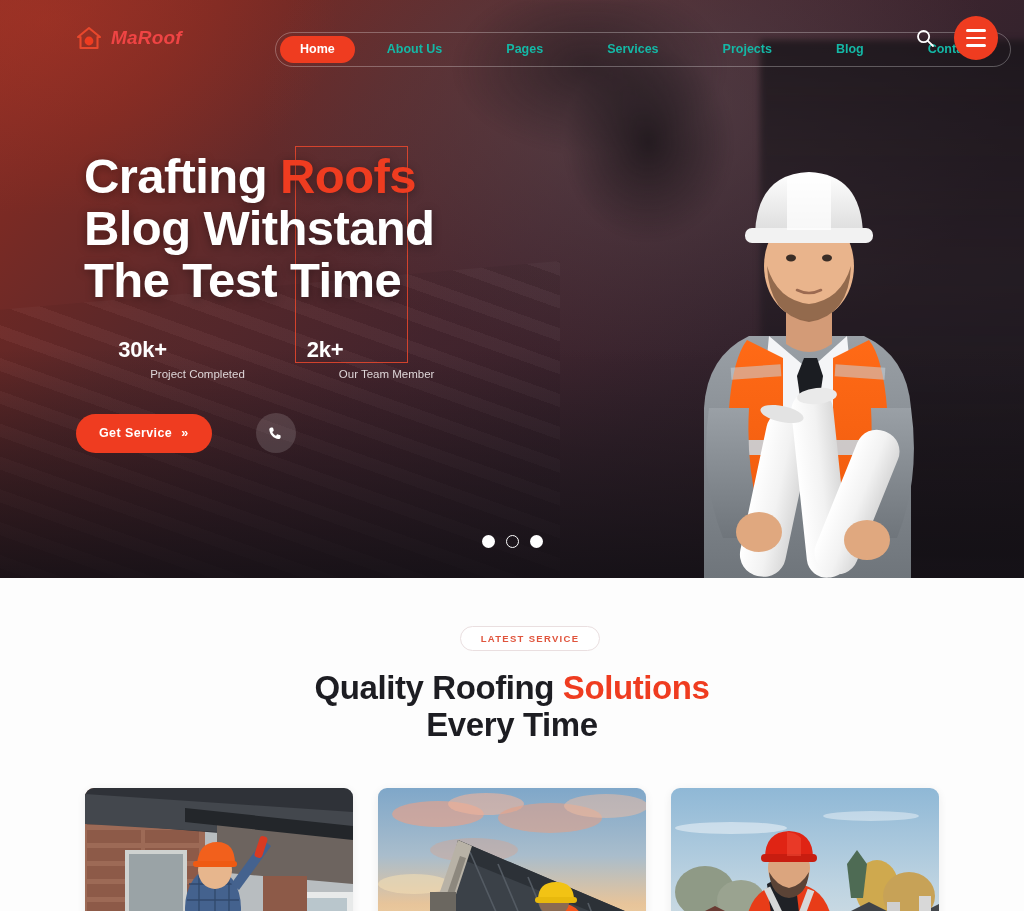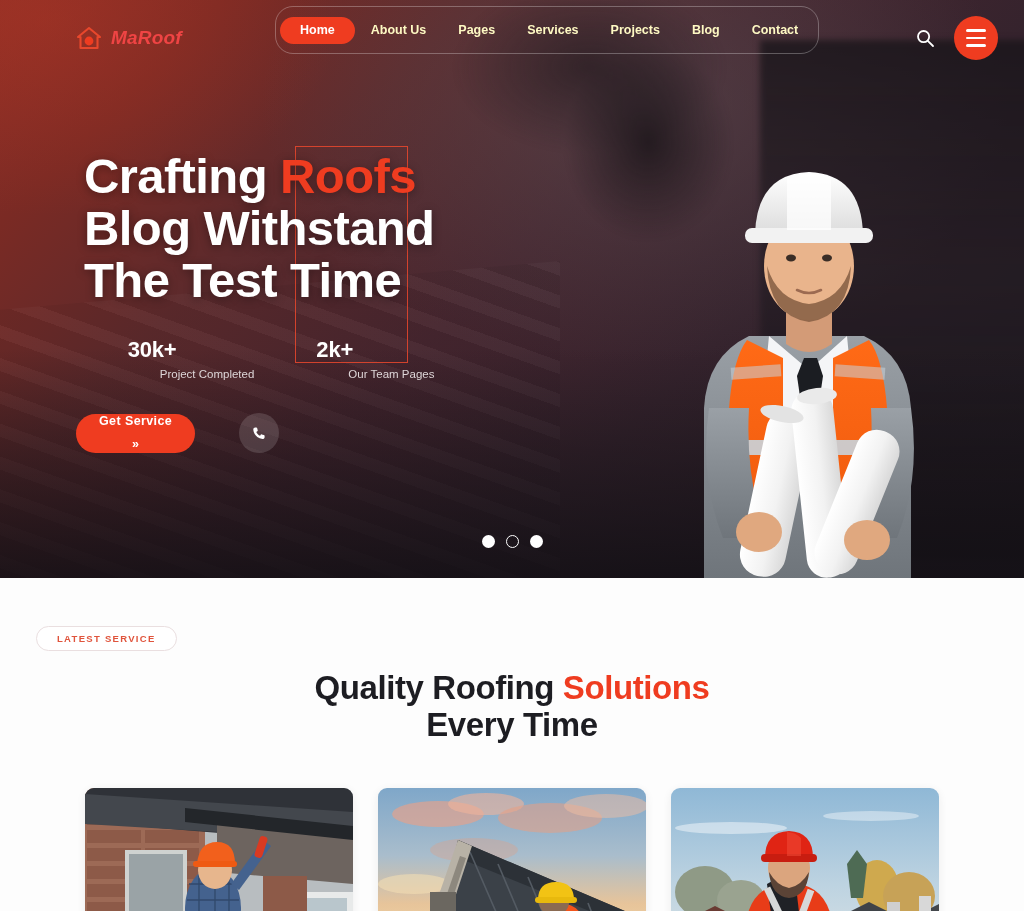--- a/index.html
+++ b/index.html
@@ -65,27 +65,27 @@
   
   .header {
     position:absolute; left:0; top:0; width:1024px; height:76px;
     display:flex; align-items:center; z-index:40;
   }
   .logo { display:flex; align-items:center; gap:9px; margin-left:76px; }
   .logo-mark { width:26px; height:26px; position:relative; }
   .logo-text { color:#ef4444; font-size:19px; font-weight:bold; letter-spacing:.2px;font-style:italic; }
 
   .nav-pill {
-    position:absolute; left:275px; top:6px;
-    height:48px; border:1px solid rgba(255,255,255,.28);
+    position:absolute; left:275px; top:32px;
+    height:35px; border:1px solid rgba(255,255,255,.28);
     border-radius:18px; display:flex; align-items:center; padding:0 4px;
   }
   .nav-item {
-    color:#fef9c3; font-size:12.5px; font-weight:bold;
-    padding:0 16px; height:27px; line-height:27px;
+    color:#14b8a6; font-size:12.5px; font-weight:bold;
+    padding:0 32px; height:27px; line-height:27px;
     border-radius:14px; white-space:nowrap; cursor:pointer;
   }
   .nav-item.active { background:#ef3c20; color:#fff; padding:0 20px; }
 
   .header-right { position:absolute; right:26px; top:16px; display:flex; align-items:center; gap:18px; }
   .search-btn { width:22px; height:22px; cursor:pointer; }
   .burger {
     width:44px; height:44px; border-radius:50%; background:#ef3c20;
     display:flex; flex-direction:column; align-items:center; justify-content:center; gap:5px;
     cursor:pointer;
@@ -109,21 +109,20 @@
   .stat-num { color:#fff; font-size:22px; font-weight:bold; letter-spacing:-.2px; }
   .stat-label { color:#ded6d8; font-size:11.5px; margin-top:5px;padding-left:32px; }
 
   .cta-row { display:flex; align-items:center; margin-top:33px; }
   .btn-service {
     background:#ef3c20; color:#fff; border:none;
     height:39px; padding:0 23px; border-radius:20px;
     font-size:12.5px; font-weight:bold; letter-spacing:.4px;
     display:flex; align-items:center; gap:9px; cursor:pointer;
     font-family:"Liberation Sans", sans-serif;
-    flex-direction:column;
   }
   .phone-wrap { display:flex; align-items:center; gap:13px; margin-left:44px; }
   .phone-circle {
     width:40px; height:40px; border-radius:50%;
     background:rgba(255,255,255,.14);
     display:flex; align-items:center; justify-content:center;
   }
   .need-help { color:#e9e2e4; font-size:12.5px; }
   .phone-num { color:#fff; font-size:18px; font-weight:bold; margin-top:5px; letter-spacing:.2px; }
 
@@ -133,21 +132,21 @@
   
   .dots {
     position:absolute; left:0; right:0; bottom:30px;
     display:flex; justify-content:center; gap:11px; z-index:20;
   }
   .dot { width:13px; height:13px; border-radius:50%; background:#fff; cursor:pointer; }
   .dot.hollow { background:transparent; border:1.8px solid #fff; }
 
   
   .services { width:1024px; background:#fdfdfd; padding-top:48px; }
-  .badge-wrap { display:flex; justify-content:flex-start;padding-left:36px; }
+  .badge-wrap { display:flex; justify-content:center;padding-left:36px; }
   .badge {
     border:1px solid #eadfe0; background:#fff; border-radius:16px;
     padding:6px 20px; color:#e0543c; font-size:9.5px;
     font-weight:bold; letter-spacing:1.3px;
   }
   .sec-title {
     margin-top:18px; text-align:center;
     font-size:33px; line-height:37px; font-weight:bold;
     color:#1d1d22; letter-spacing:-.4px;
   }
@@ -217,21 +216,21 @@
       <span>The Test Time</span>
     </h1>
 
     <div class="stats">
       <div>
         <div class="stat-num">30k+</div>
         <div class="stat-label">Project Completed</div>
       </div>
       <div>
         <div class="stat-num">2k+</div>
-        <div class="stat-label">Our Team Pages</div>
+        <div class="stat-label">Our Team Member</div>
       </div>
     </div>
 
     <div class="cta-row">
       <button class="btn-service">
         <span>Get Service</span>
         <span>»</span>
       </button>
 
       <div class="phone-wrap">

